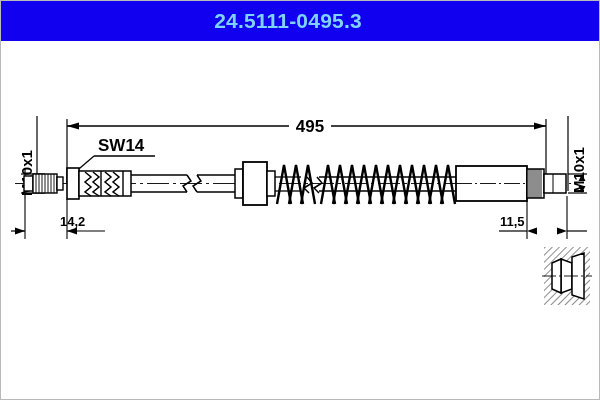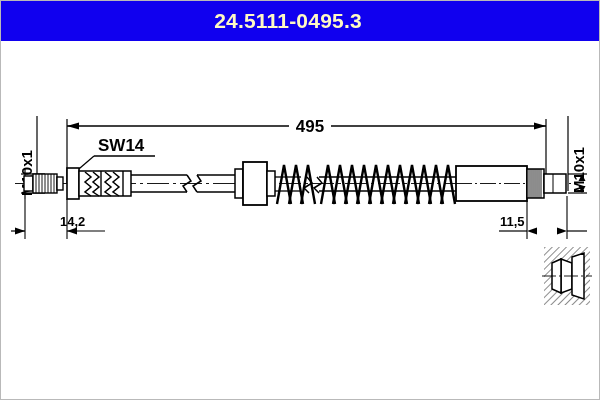--- a/index.html
+++ b/index.html
@@ -26,21 +26,21 @@
     top: 0;
     width: 600px;
     height: 40px;
     background: #1000ef;
     display: flex;
     align-items: center;
     justify-content: center;
     box-sizing: border-box;
   }
   #header-bar .htxt {
-    color: #fef9c3;
+    color: #7dd3fc;
     font-weight: bold;
     font-size: 21px;
     letter-spacing: 0.2px;
     font-family: "Liberation Sans", sans-serif;
     white-space: pre;
   }
   #header-bar .htxt.part-no { margin-right: 26px; }
   #drawing-area {
     position: absolute;
     left: 0;

